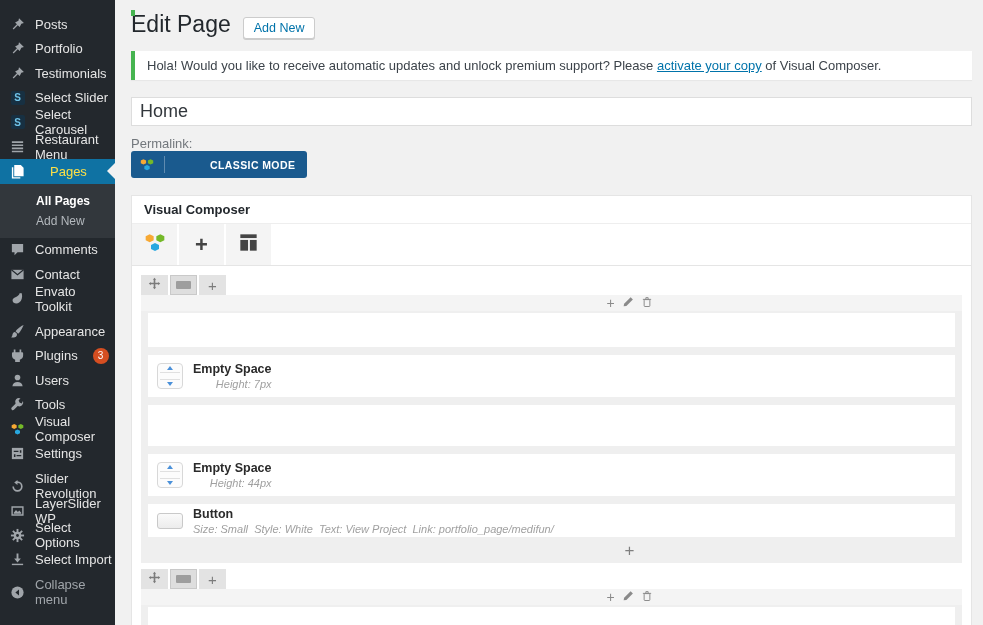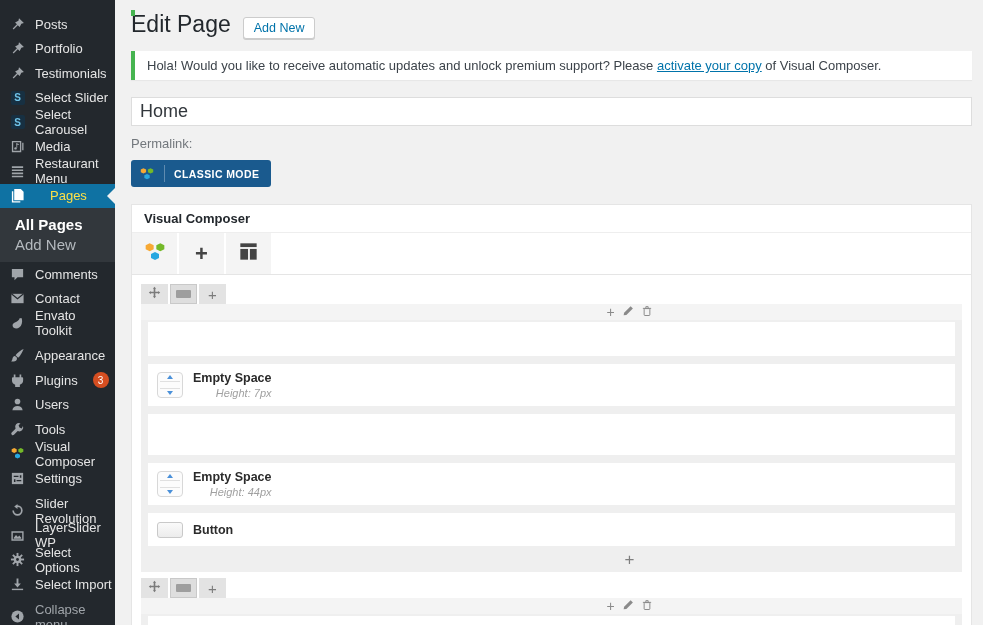--- a/index.html
+++ b/index.html
@@ -13,21 +13,21 @@
   .mi { position:relative; height:24.5px; display:flex; align-items:center;
     gap:9px; padding-left:9px; font-size:13px; color:#e5e5e5; cursor:pointer; }
   .mi .ic { width:17px; height:17px; display:flex; align-items:center; justify-content:center; flex:0 0 17px; }
   .mi svg { width:15px; height:15px; fill:#a0a5aa; }
   .mi.active { background:var(--active_blue,#0073aa); color:#fde047;gap:24px; }
   .mi.active svg { fill:#fff; }
   .mi.active::after { content:""; position:absolute; right:0; top:50%;
     transform:translateY(-50%); width:0; height:0;
     border:8px solid transparent; border-right-color:var(--page_bg,#f1f1f1); border-left-width:0; }
   .submenu { background:var(--submenu_bg,#32373c); padding:7px 0 7px 0; }
-  .smi { height:20px; line-height:20px; padding-left:15px; font-size:15px;
+  .smi { height:20px; line-height:20px; padding-left:36px; font-size:12px;
     color:#b4b9be; cursor:pointer; }
   .smi.current { color:#fff; font-weight:bold; }
   .menu-gap { height:8px; }
   .s-badge { width:14px; height:14px; background:#173042; color:#6fc3e8;
     font-size:10px; font-weight:bold; display:flex; align-items:center;
     justify-content:center; border-radius:2px; }
   .badge { min-width:16px; height:16px; border-radius:9px; background:var(--badge_red,#d54e21);
     color:#fff; font-size:10px; display:inline-flex; align-items:center;
     justify-content:center; padding:0 4px; margin-left:6px; }
   .mi.dim { color:#a0a5aa; }
@@ -42,23 +42,23 @@
     border:1px solid #ccc; border-radius:3px; color:var(--link_blue,#0073aa);
     font-size:12.5px; padding:3px 10px; cursor:pointer; position:relative; top:1px;
     box-shadow:0 1px 0 #ccc; }
   .notice { margin-top:13px; background:#fff; border-left:4px solid var(--notice_green,#46b450);
     box-shadow:0 1px 1px rgba(0,0,0,.04); padding:7px 12px; font-size:13px; color:#3c434a; }
   .notice a { color:var(--link_blue,#0073aa); text-decoration:underline; cursor:pointer; }
   .title-input { margin-top:17px; width:100%; height:29px; border:1px solid #ddd;
     background:#fff; font-size:18px; color:#32373c; padding:0 8px;
     font-family:"Liberation Sans", sans-serif; }
   .permalink { margin-top:10px; font-size:13px; color:#72777c; }
-  .classic-btn { margin-top:9px; display:inline-flex; align-items:center; height:27px;
+  .classic-btn { display:inline-flex; align-items:center; height:27px;
     background:var(--classic_blue,#1a5a8e); border:none; border-radius:3px; cursor:pointer;
-    padding:0 12px 0 8px; color:#fff; }
+    padding:0 12px 0 8px; color:#fff;gap:36px; }
   .classic-btn .vc-mini { display:flex; align-items:center; margin-right:9px;
     padding-right:9px; border-right:1px solid rgba(255,255,255,.3); height:17px; }
   .classic-btn .label { font-size:10.5px; font-weight:bold; letter-spacing:.4px; }
 
   
   .metabox { margin-top:17px; background:#fff; border:1px solid #e5e5e5; }
   .mb-header { padding:6px 12px; font-size:13px; font-weight:bold;
     color:var(--text_dark,#23282d); border-bottom:1px solid #eee; }
   .vc-toolbar { display:flex; gap:2px; background:#fff; border-bottom:1px solid #e5e5e5; }
   .vc-cell { width:45px; height:41px; background:#f4f4f4; display:flex;
@@ -143,32 +143,20 @@
   </div>
   <div class="mi">
     <span class="ic">
         <span class="s-badge">S</span>
       </span>
     <span>Select Carousel</span>
   </div>
   <div class="mi">
     <span class="ic">
         <svg viewBox="0 0 16 16">
-          <path fill-rule="evenodd" d="M2 2h10v12H2V2zm1.4 1.4v9.2h7.2V3.4H3.4z"></path>
-          <path d="M13 4h1.4v8H13z"></path>
-          <circle cx="5.9" cy="10" r="1.3"></circle>
-          <path d="M6.8 4.6h.9v4.8h-.9z"></path>
-          <path d="M6.8 4.6l2.6.7v1.2l-2.6-.7z"></path>
-        </svg>
-      </span>
-    <span>Media</span>
-  </div>
-  <div class="mi">
-    <span class="ic">
-        <svg viewBox="0 0 16 16">
           <path d="M2 2.5h12v1.7H2zM2 5.8h12v1.7H2zM2 9.1h12v1.7H2zM2 12.4h12v1.7H2z"></path>
         </svg>
       </span>
     <span>Restaurant Menu</span>
   </div>
   <div class="mi active">
     <span class="ic">
         <svg viewBox="0 0 16 16">
           <path d="M4.5 1h7l3 3v9h-10z"></path>
           <path d="M2 3.5h1.5V14H11v1.5H2z"></path>
@@ -426,20 +414,21 @@
             <span class="el-text">
               <span class="el-title">Empty Space</span>
               <span class="el-meta">Height: 44px</span>
             </span>
           </div>
 
           <div class="el btn-el">
             <span class="btn-icon"></span>
             <span class="el-text">
               <span class="el-title">Button</span>
+              <span class="el-meta">Size: Small  Style: White  Text: View Project  Link: portfolio_page/medifun/</span>
             </span>
           </div>
 
           <div class="row-footer">
             <span class="plus">+</span>
           </div>
         </div>
       </div>
 
       <div class="row2">

